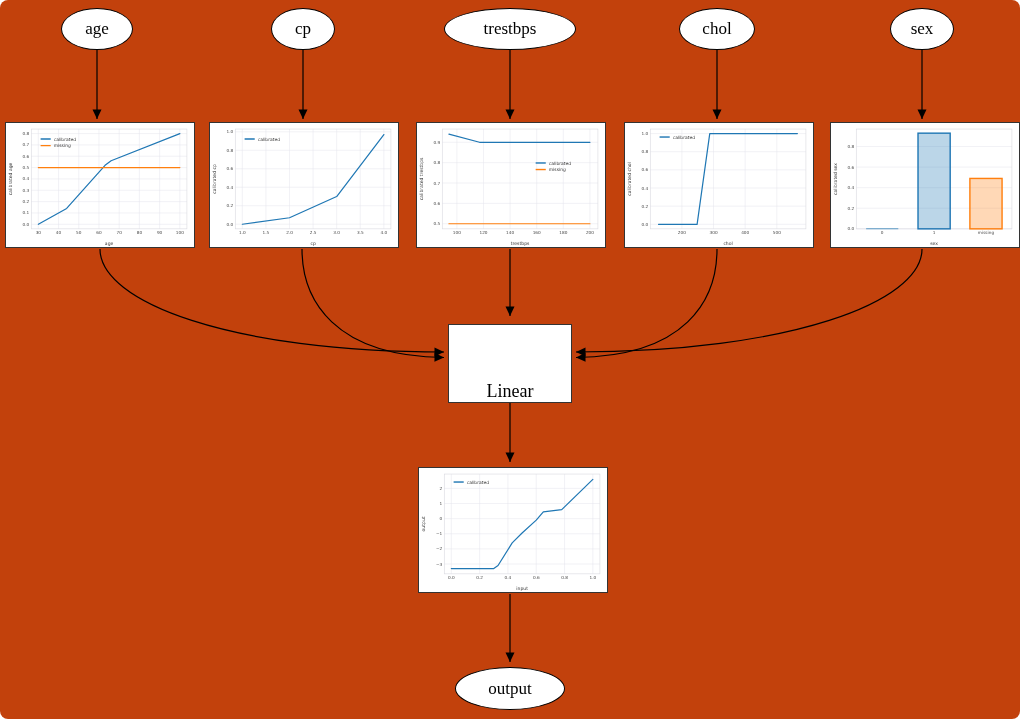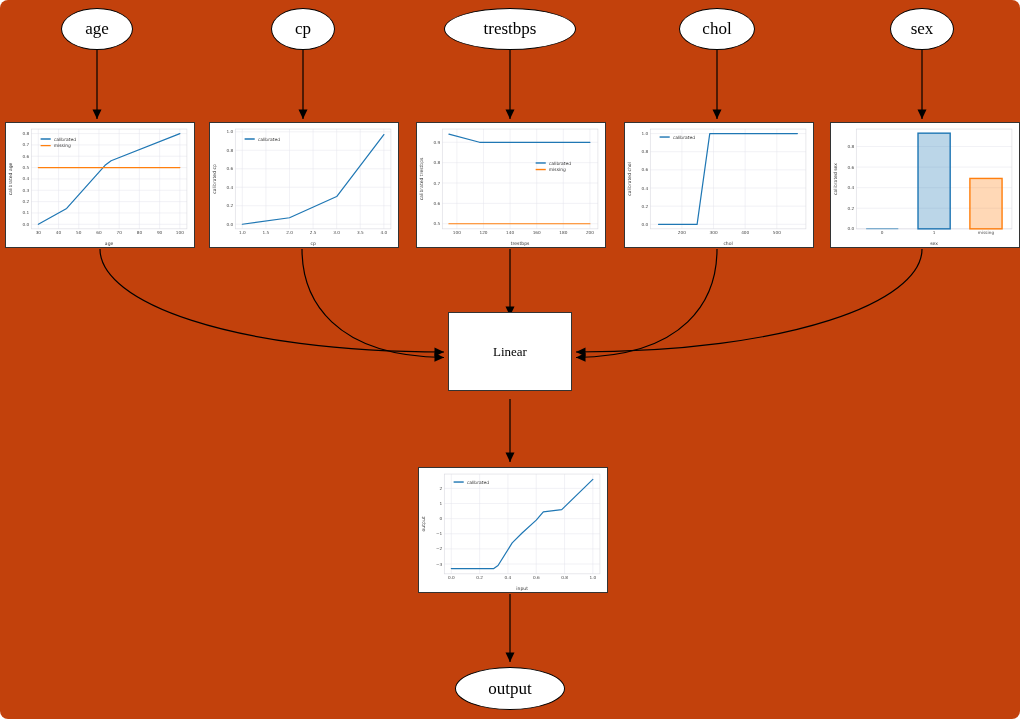--- a/index.html
+++ b/index.html
@@ -25,24 +25,24 @@
     border:1.5px solid #333; background:#fff;
   }
   .plot-node svg { display:block; width:100%; height:100%; }
   .p-age      { left:5px;   top:122px; }
   .p-cp       { left:209px; top:122px; }
   .p-trestbps { left:416px; top:122px; }
   .p-chol     { left:624px; top:122px; }
   .p-sex      { left:830px; top:122px; }
   .p-output   { left:418px; top:467px; }
   .linear-box {
-    position:absolute; left:448px; top:312px; width:124px; height:79px;
+    position:absolute; left:448px; top:324px; width:124px; height:79px;
     border:1.5px solid #333; background:#fff;
-    display:flex; align-items:center; justify-content:center;
-    font-size:13px; color:#000;
+    display:flex; align-items:flex-end; justify-content:center;
+    font-size:18px; color:#000;
   }
   svg.chart text { font-family:"DejaVu Sans", sans-serif; }
 </style>
 </head>
 <body>
 
 <div id="canvas">
 
   <svg class="edges" width="1020" height="719">
     <defs>

